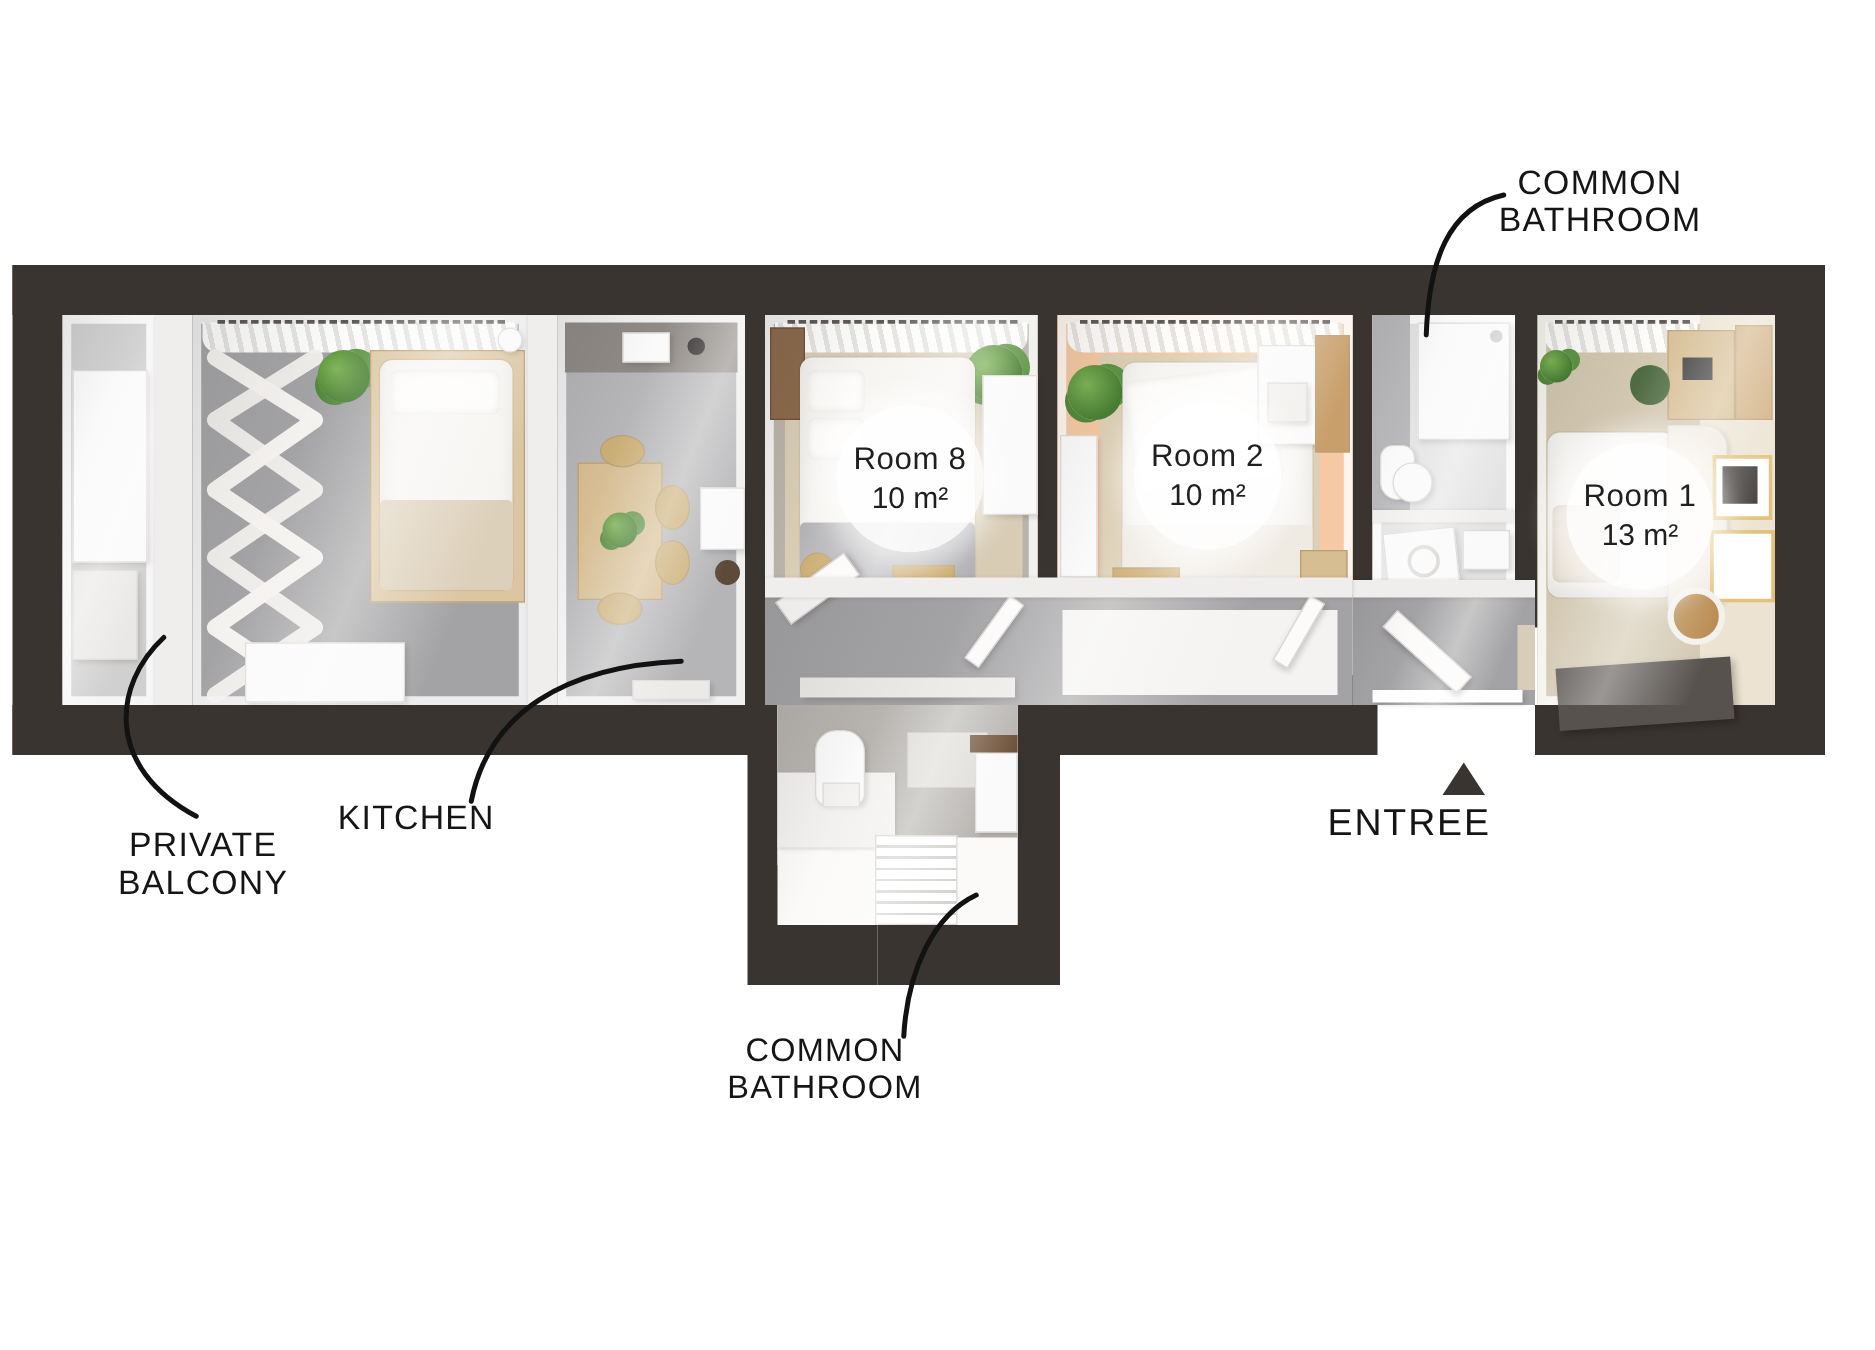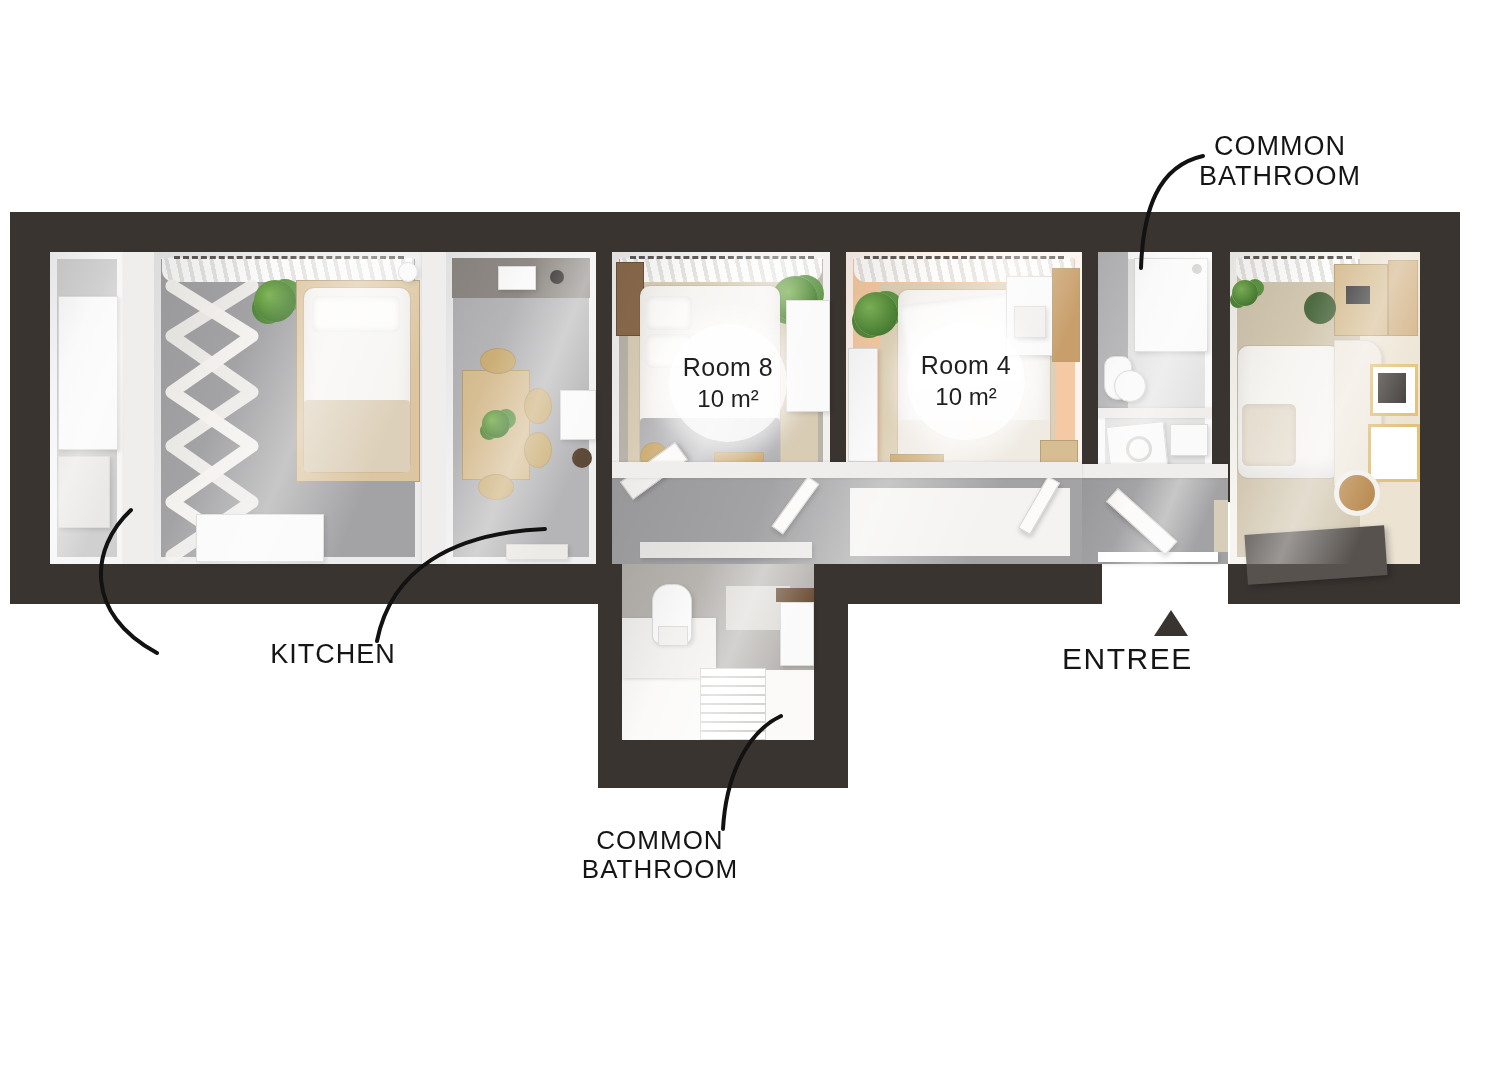--- a/index.html
+++ b/index.html
@@ -154,21 +154,21 @@
       <div class="pillow" style="left:6px;top:8px;width:118px;height:92px;transform:rotate(-7deg);"></div>
       <div class="blanket" style="left:0px;top:130px;width:152px;height:48px;background:#efeae2;"></div>
     </div>
     <div class="whitebox" style="left:160px;top:24px;width:62px;height:78px;"></div>
     <div class="whitebox" style="left:168px;top:54px;width:30px;height:30px;background:#f1efec;"></div>
     <div class="woodbox" style="left:206px;top:16px;width:26px;height:92px;background:#c89f6b;"></div>
     <div class="woodbox" style="left:194px;top:188px;width:36px;height:28px;"></div>
     <div class="woodbox" style="left:44px;top:202px;width:52px;height:10px;background:#c9a86a;"></div>
   </div>
   <div class="circle-label" style="left:907px;top:322px;">
-    <span class="rname">Room 4</span>
+    <span class="rname">Room 2</span>
     <span class="rarea">10 m²</span>
   </div>
 
   <div class="room tiles shade" style="left:1098px;top:252px;width:114px;height:224px;background:#e3e3e4;">
     <div class="abs" style="left:0;top:0;width:30px;height:160px;background:#b9b9bb;"></div>
     <div class="whitebox" style="left:36px;top:6px;width:72px;height:92px;"></div>
     <div class="abs round" style="left:94px;top:12px;width:10px;height:10px;background:#c9c7c4;"></div>
     <div class="whitebox" style="left:6px;top:104px;width:26px;height:42px;border-radius:10px 10px 14px 14px;"></div>
     <div class="whitebox round" style="left:16px;top:118px;width:30px;height:30px;"></div>
     <div class="wwall" style="left:0;top:156px;width:114px;height:10px;"></div>
@@ -197,20 +197,24 @@
       <div class="pillow" style="left:4px;top:58px;width:54px;height:62px;background:#e7dfd2;"></div>
     </div>
     <div class="whitebox" style="left:104px;top:88px;width:46px;height:144px;border-radius:0 18px 18px 0;background:#f0eadf;"></div>
     <div class="frame" style="left:140px;top:112px;width:42px;height:46px;">
       <div class="abs" style="left:5px;top:6px;width:28px;height:30px;background:#3f3b38;"></div>
     </div>
     <div class="frame" style="left:138px;top:172px;width:46px;height:52px;"></div>
     <div class="woodbox round" style="left:104px;top:218px;width:36px;height:36px;background:#b98a4e;border:5px solid #f3f1ee;"></div>
     <div class="abs" style="left:16px;top:278px;width:140px;height:50px;background:var(--dark-furn);transform:rotate(-4deg);box-shadow:3px 3px 6px rgba(0,0,0,.25);"></div>
   </div>
+  <div class="circle-label" style="left:1253px;top:354px;">
+    <span class="rname">Room 1</span>
+    <span class="rarea">13 m²</span>
+  </div>
 
   <div class="room tiles shade" style="left:612px;top:476px;width:470px;height:88px;background:var(--floor-gray);box-shadow:none;">
     <div class="abs" style="left:238px;top:12px;width:220px;height:68px;background:#f4f3f1;"></div>
     <div class="door-leaf" style="left:8px;top:6px;width:66px;height:20px;transform:rotate(-36deg);transform-origin:left top;"></div>
     <div class="door-leaf" style="left:196px;top:0px;width:12px;height:60px;transform:rotate(36deg);transform-origin:top left;"></div>
     <div class="door-leaf" style="left:436px;top:0px;width:12px;height:58px;transform:rotate(30deg);transform-origin:top left;"></div>
     <div class="whitebox" style="left:28px;top:66px;width:172px;height:16px;background:#eceae7;border:none;"></div>
   </div>
   <div class="wwall" style="left:612px;top:462px;width:470px;height:16px;"></div>
 
@@ -230,20 +234,24 @@
     <path d="M131,510 C90,548 84,614 157,653" fill="none" stroke="#121212" stroke-width="4" stroke-linecap="round"></path>
     <path d="M377,641 C391,570 452,533 545,529" fill="none" stroke="#121212" stroke-width="4" stroke-linecap="round"></path>
     <path d="M723,829 C726,776 747,732 781,716" fill="none" stroke="#121212" stroke-width="4" stroke-linecap="round"></path>
   </svg>
 
   <div class="note" style="left:1150px;top:132px;width:260px;">
     <span>COMMON</span>
     <span>BATHROOM</span>
   </div>
 
+  <div class="note" style="left:55px;top:662px;width:215px;">
+    <span>PRIVATE</span>
+    <span>BALCONY</span>
+  </div>
 
   <div class="note" style="left:238px;top:640px;width:190px;">
     <span>KITCHEN</span>
   </div>
 
   <div class="tri" style="left:1154px;top:610px;"></div>
   <div class="note" style="left:1062px;top:642px;width:130px;font-size:30px;letter-spacing:1.5px;">
     <span>ENTREE</span>
   </div>
 

